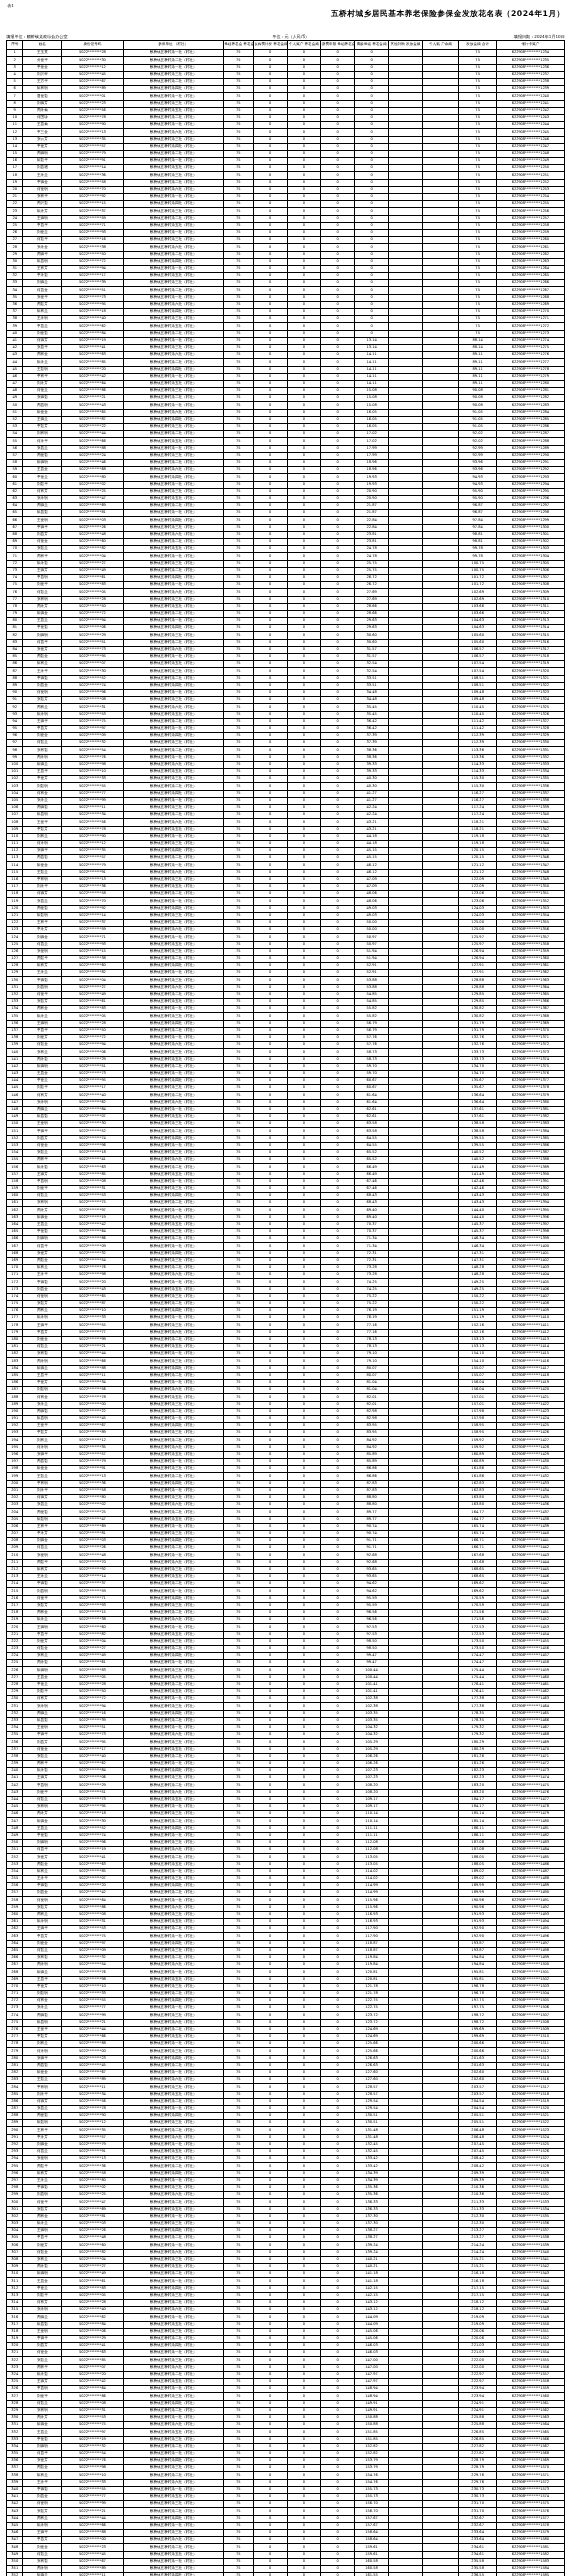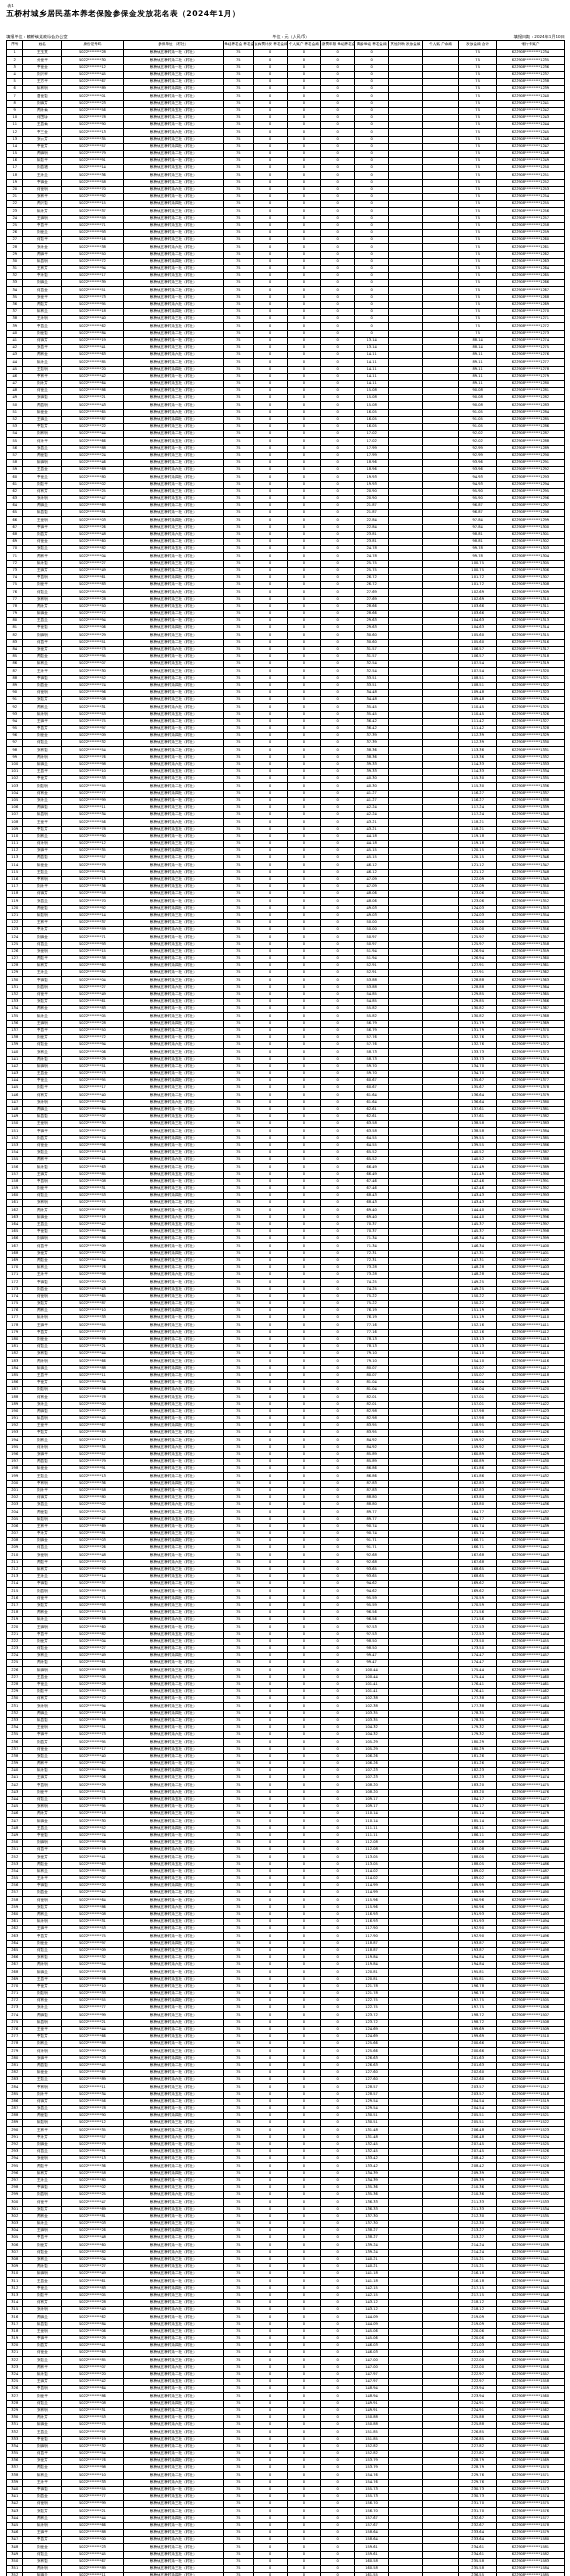--- a/index.html
+++ b/index.html
@@ -15,21 +15,21 @@
   .page {
     width: 571px;
     box-sizing: border-box;
     padding: 3.1px 6.2px 5.2px 6.2px;
   }
   .form-no {
     font-size: 4.1px;
     margin: 0 0 1px 1px;
   }
   .doc-title {
-    text-align: left;
+    text-align: right;
     font-size: 7.7px;
     font-weight: bold;
     letter-spacing: 0.5px;
     margin: 1px 0 15px 0;
   }
   .meta-row {
     display: flex;
     justify-content: space-between;
     align-items: flex-end;
     font-size: 4.1px;

